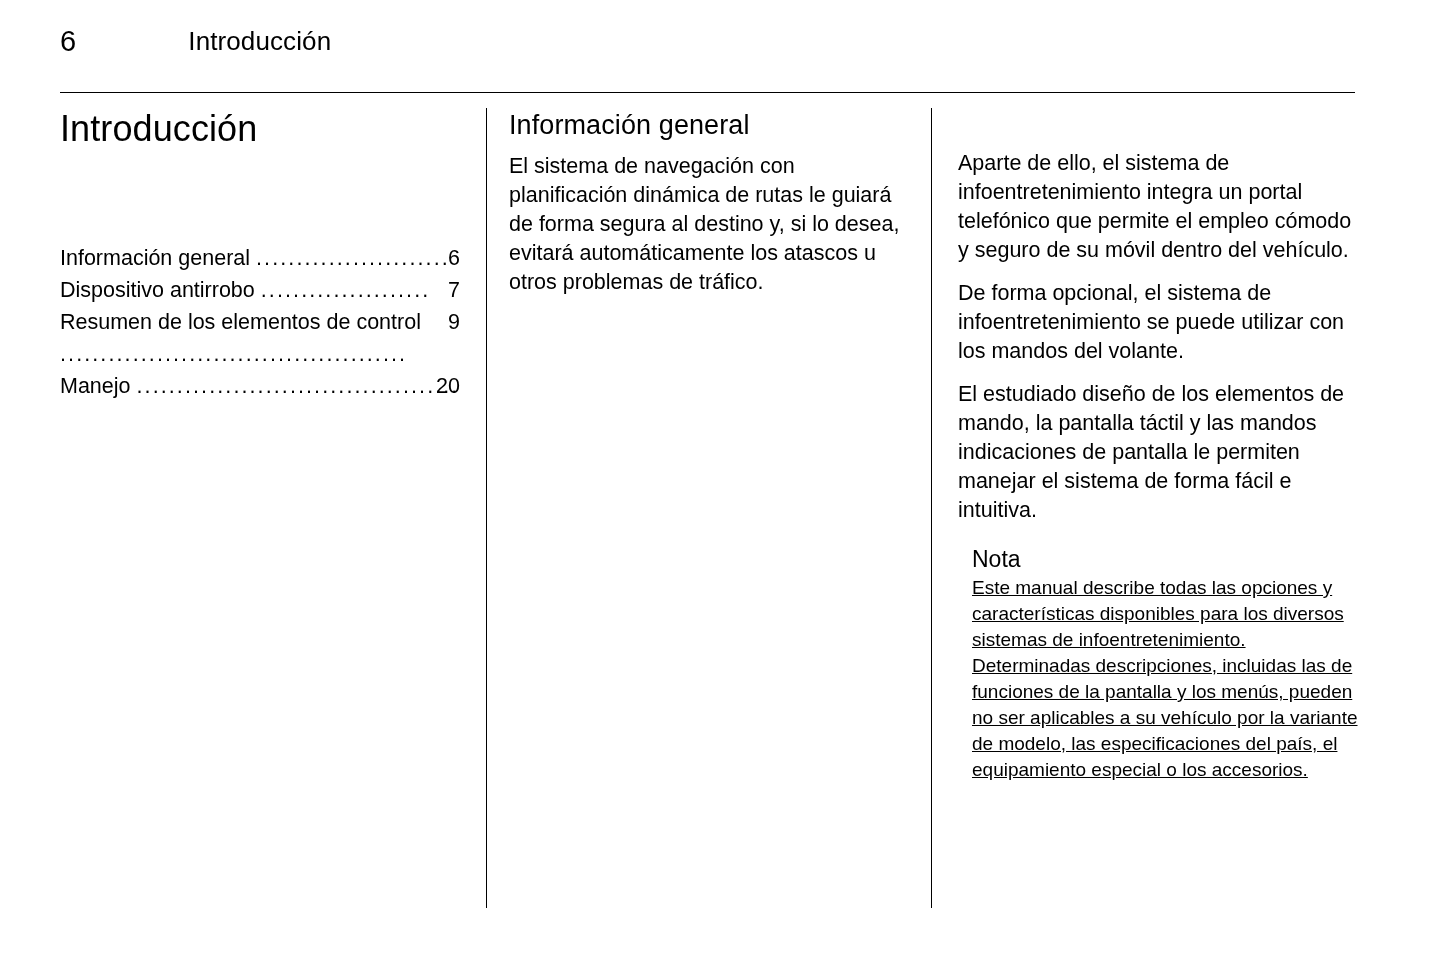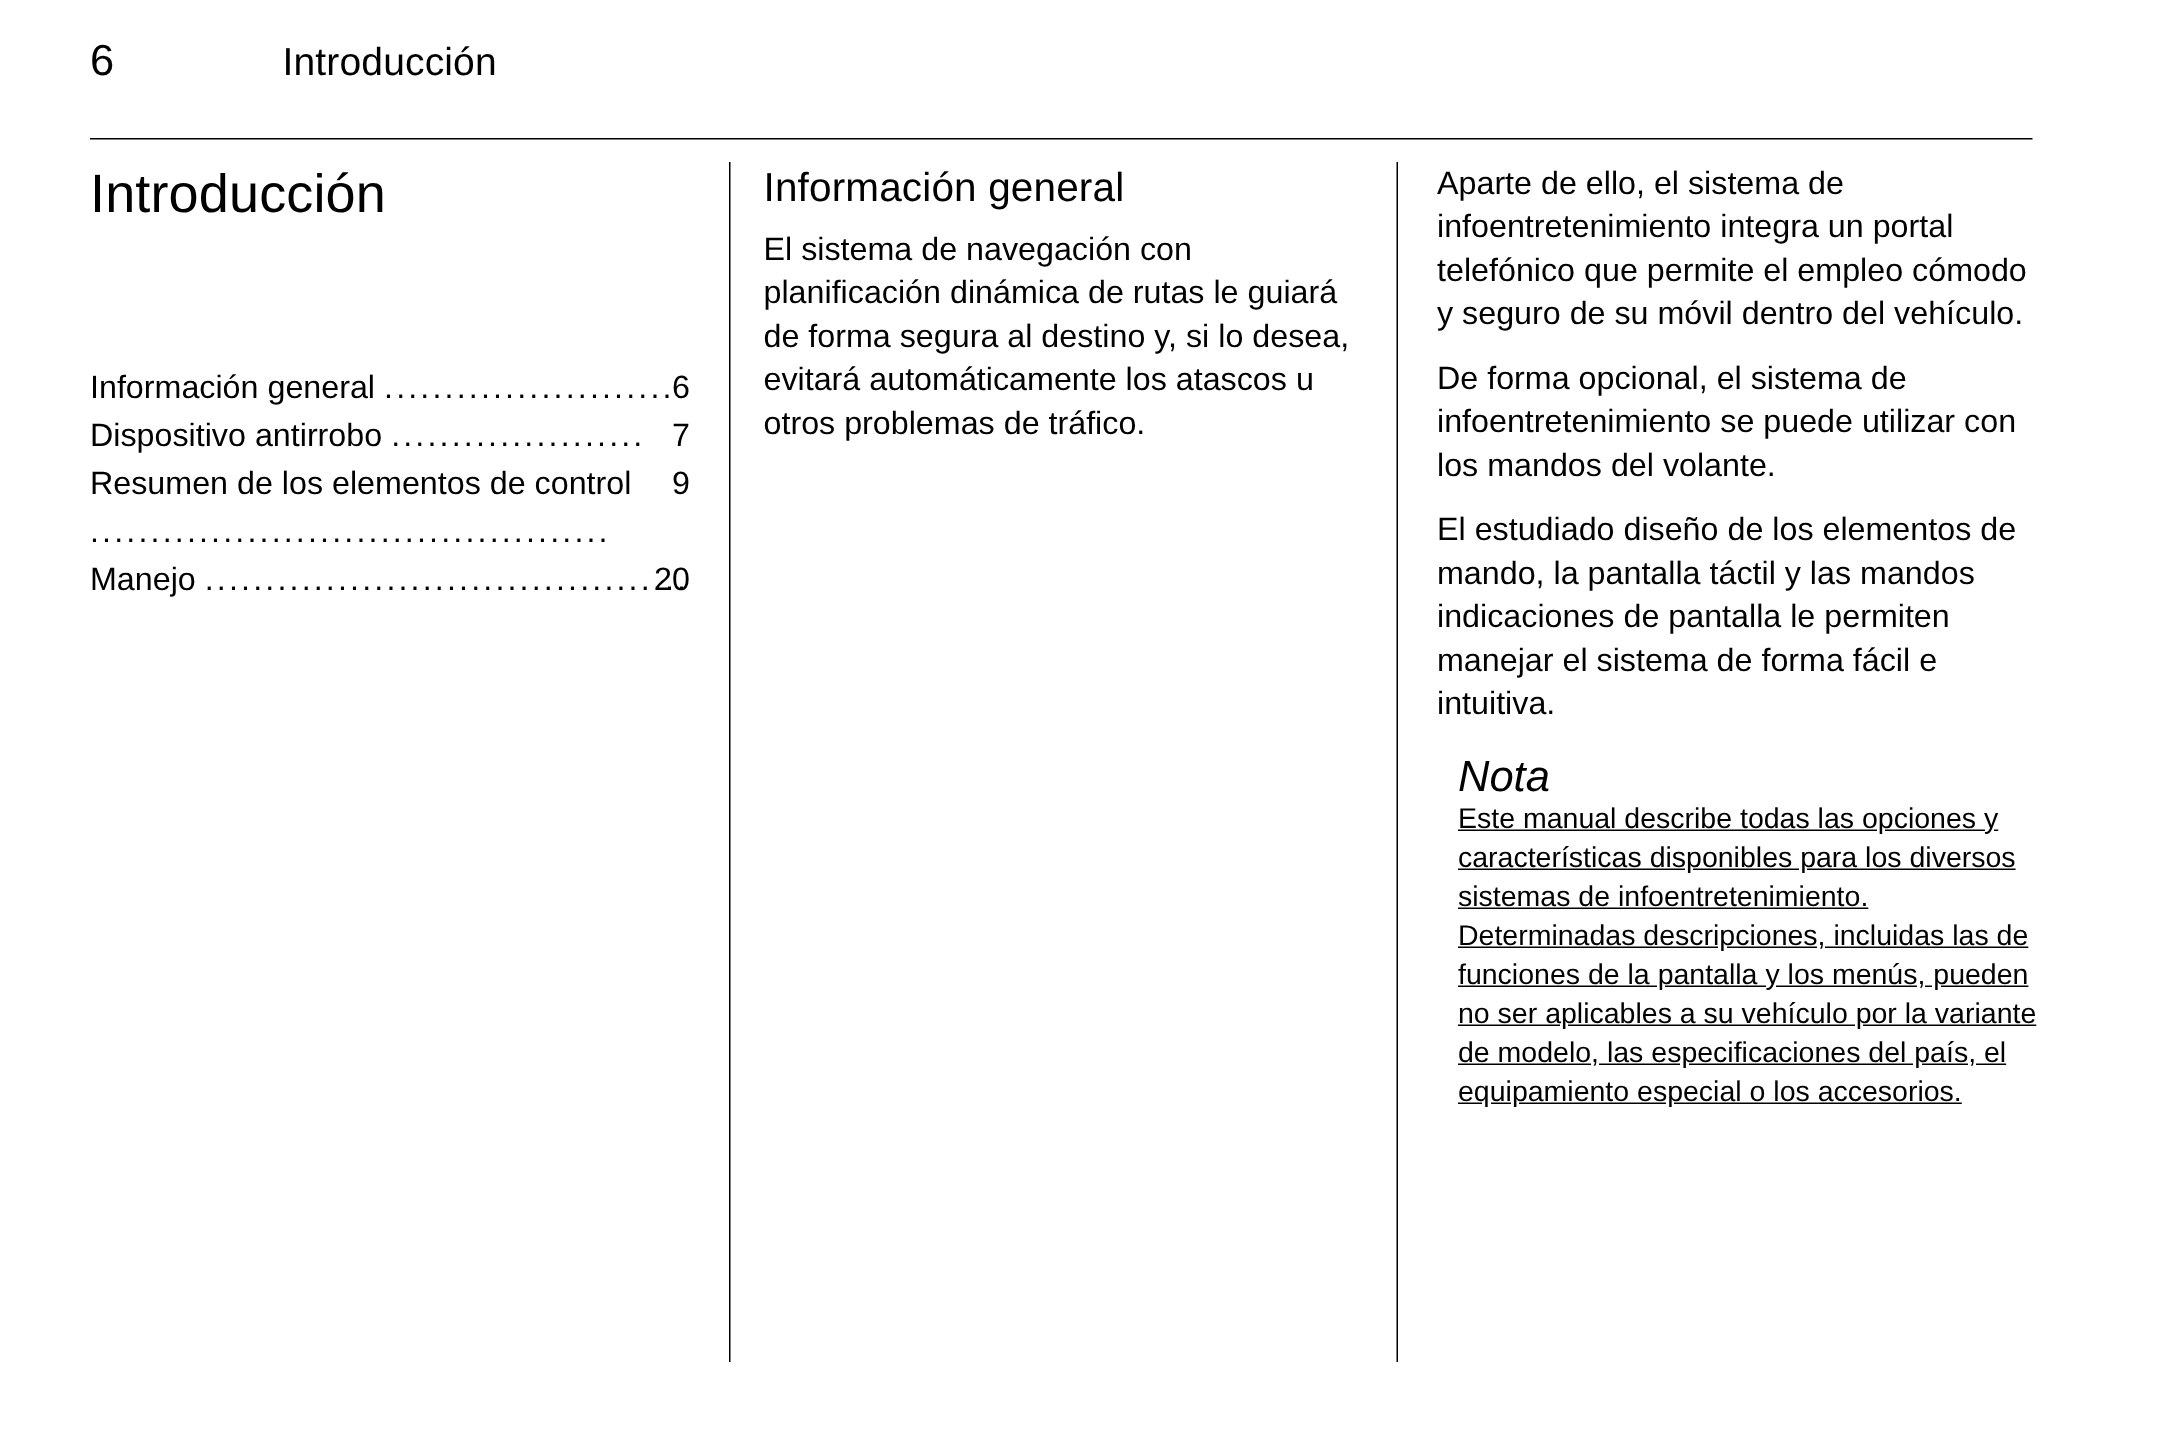--- a/index.html
+++ b/index.html
@@ -62,21 +62,21 @@
     width: 1445px;
     height: 800px;
   }
   .col {
     position: absolute;
     top: 0;
     box-sizing: border-box;
   }
   .col-1 { left: 60px;  width: 400px; }
   .col-2 { left: 509px; width: 400px; }
-  .col-3 { left: 958px; width: 400px; }
+  .col-3 { left: 958px; width: 400px; margin-top: 41px; }
 
   .col-rule {
     position: absolute;
     top: 0;
     width: 1px;
     height: 800px;
     background: #000000;
   }
   .rule-1 { left: 486px; }
   .rule-2 { left: 931px; }
@@ -131,24 +131,23 @@
     hyphens: manual;
   }
   p.body:last-child { margin-bottom: 13px; }
 
   
   .note {
     margin-top: 20px;
     padding-left: 14px;
   }
   .note-label {
-    font-size: 29px;
+    font-size: 23px;
     line-height: 29px;
     margin: 0 0 1px 0;
-    font-style: italic;
   }
   .note-body {
     font-size: 19px;
     line-height: 26px;
     margin: 0;
     text-decoration: underline;
   }
 </style>
 </head>
 <body>

